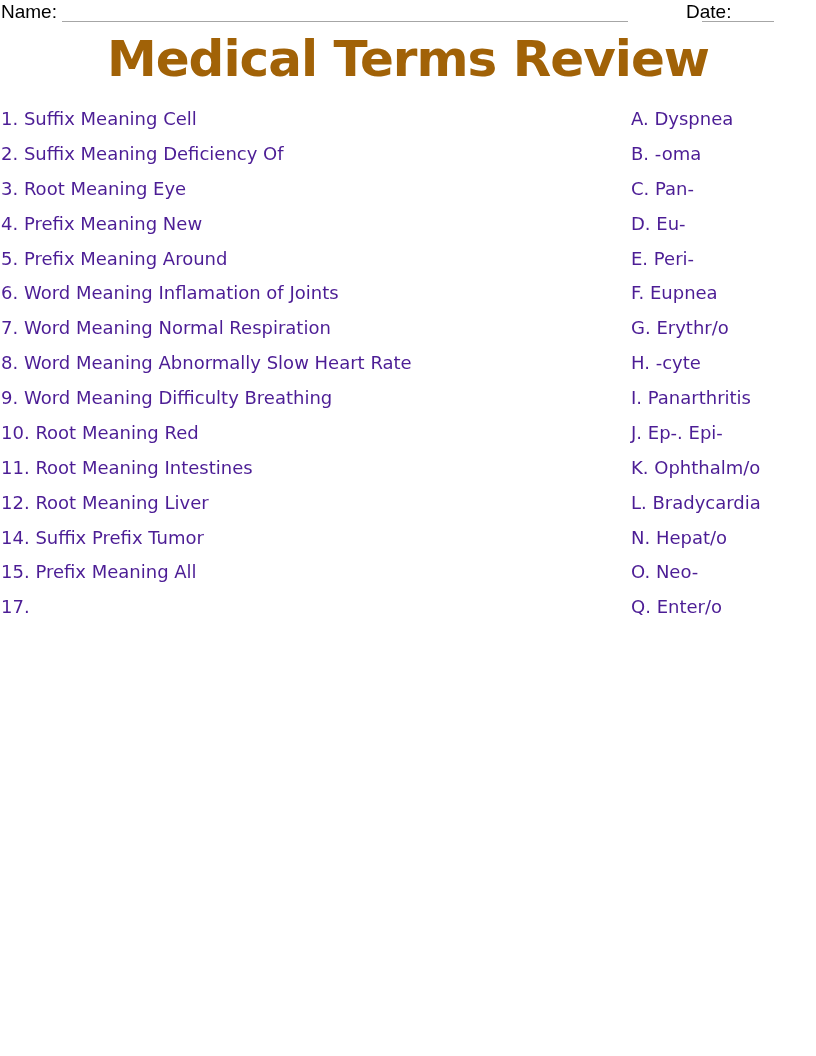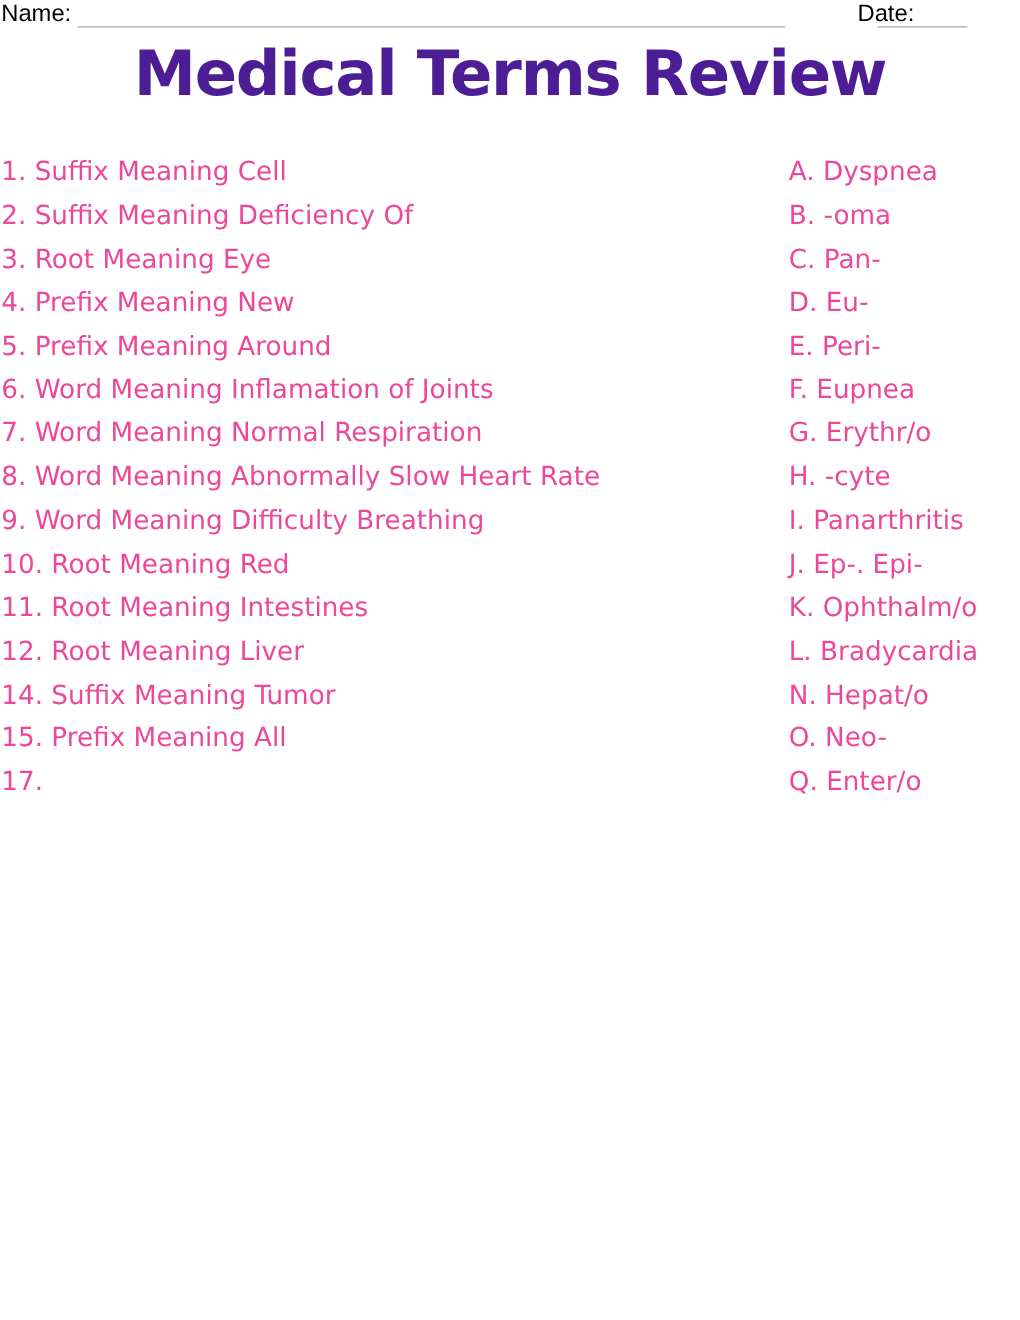--- a/index.html
+++ b/index.html
@@ -43,42 +43,42 @@
     top: 22px;
     left: 0;
     width: 816px;
     margin: 0;
     text-align: center;
     font-family: "DejaVu Sans", sans-serif;
     font-weight: 700;
     font-size: 50px;
     line-height: 74px;
     letter-spacing: -1px;
-    color: #4c1d95;
+    color: #a16207;
     white-space: nowrap;
   }
 
   
   #matching-rows {
     position: absolute;
     top: 109px;
     left: 0;
     width: 816px;
   }
   .row {
     position: relative;
     height: 34.88px;
   }
   .q-cell, .a-cell {
     position: absolute;
-    top: 18px;
-    font-size: 21px;
+    top: 0;
+    font-size: 18px;
     line-height: 20px;
     white-space: nowrap;
-    color: #ec4899;
+    color: #4c1d95;
   }
   .q-cell { left: 1px; }
   .a-cell { left: 631px; }
 </style>
 </head>
 <body>
 
 <div id="page">
 
   <span id="name-label" class="hdr-label">Name:</span>
@@ -132,21 +132,21 @@
       </div>
       <div class="row">
         <span class="q-cell"><span>11.</span> <span>Root Meaning Intestines</span></span>
         <span class="a-cell"><span>K.</span> <span>Ophthalm/o</span></span>
       </div>
       <div class="row">
         <span class="q-cell"><span>12.</span> <span>Root Meaning Liver</span></span>
         <span class="a-cell"><span>L.</span> <span>Bradycardia</span></span>
       </div>
       <div class="row">
-        <span class="q-cell"><span>14.</span> <span>Suffix Meaning Tumor</span></span>
+        <span class="q-cell"><span>14.</span> <span>Suffix Prefix Tumor</span></span>
         <span class="a-cell"><span>N.</span> <span>Hepat/o</span></span>
       </div>
       <div class="row">
         <span class="q-cell"><span>15.</span> <span>Prefix Meaning All</span></span>
         <span class="a-cell"><span>O.</span> <span>Neo-</span></span>
       </div>
       <div class="row">
         <span class="q-cell"><span>17.</span> <span></span></span>
         <span class="a-cell"><span>Q.</span> <span>Enter/o</span></span>
       </div>

